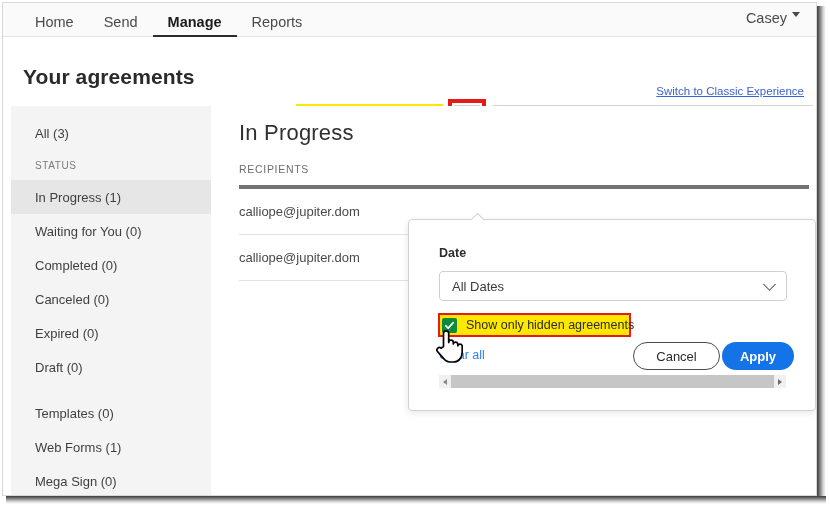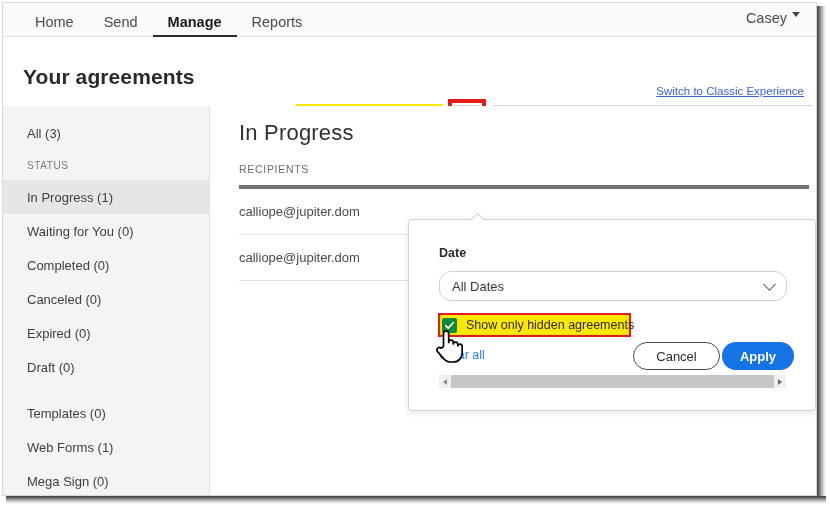--- a/index.html
+++ b/index.html
@@ -186,21 +186,21 @@
   }
   #search-input::placeholder { color: #8a8a8a; font-style: italic; }
 
   
   #body-area {
     position: relative;
     height: 390px;
   }
   #sidebar {
     position: absolute;
-    left: 0; top: 0;
+    left: 8px; top: 0;
     width: 207px; height: 390px;
     background: #f4f4f4;
     border-right: 1px solid #e0e0e0;
     padding-top: 10px;
   }
   .side-item {
     height: 34px;
     display: flex;
     align-items: center;
     padding-left: 24px;
@@ -291,21 +291,21 @@
     left: 30px; top: 26px;
     font-size: 12.5px;
     font-weight: bold;
     color: #2c2c2c;
   }
   #date-select {
     position: absolute;
     left: 30px; top: 51px;
     width: 348px; height: 30px;
     border: 1px solid #cfcfcf;
-    border-radius: 12px;
+    border-radius: 4px;
     background: #ffffff;
     display: flex;
     align-items: center;
     padding: 0 12px;
     cursor: pointer;
   }
   #date-select-value {
     font-size: 13px;
     color: #3a3a3a;
     flex: 1;

